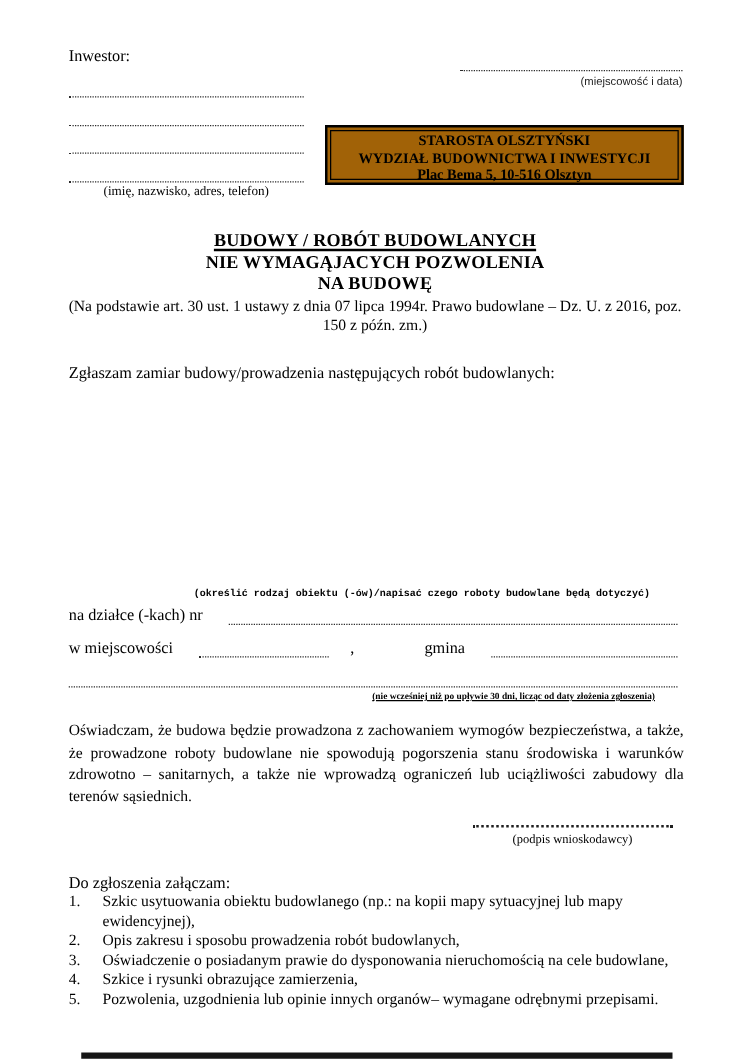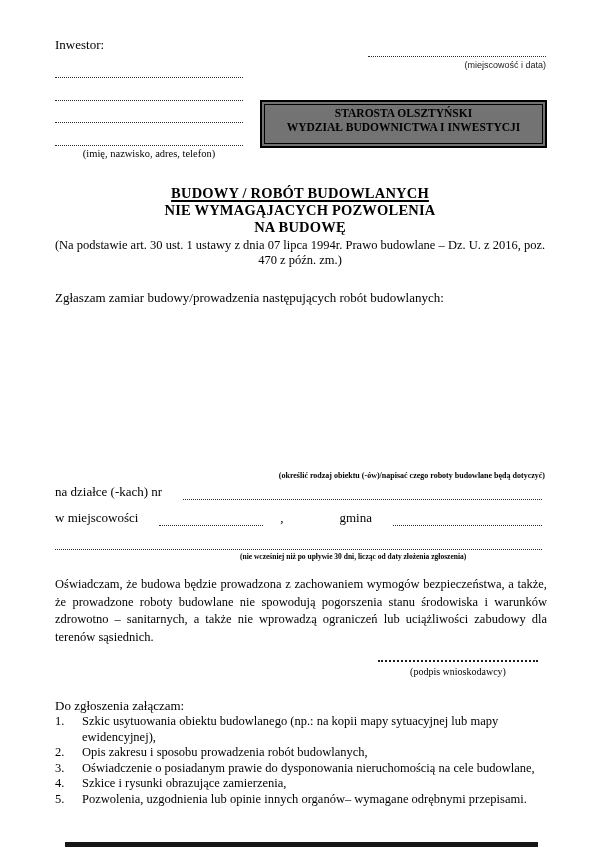--- a/index.html
+++ b/index.html
@@ -30,21 +30,21 @@
   .placedate-caption {
     left: 346px; width: 200px; top: 60px;
     text-align: right;
     font-family: "Liberation Sans", sans-serif;
     font-size: 9px; color: #222;
   }
   .office-box {
     left: 260px; top: 100px; width: 287px; height: 48px;
     border: 2px solid #000;
     padding: 2px;
-    background: #737373;
+    background: #a16207;
   }
   .office-box-inner {
     border: 1px solid #000;
     width: 100%; height: 100%;
     text-align: center;
     padding-top: 2px;
   }
   .office-line { font-weight: bold; font-size: 11.5px; line-height: 13.5px; }
 
   
@@ -52,36 +52,36 @@
   .title-line { font-weight: bold; font-size: 14.5px; line-height: 17px; letter-spacing: 0.2px; }
   .title-underline { text-decoration: underline; text-decoration-thickness: 1.5px; text-underline-offset: 2px; }
   .legal-line { font-size: 12.5px; line-height: 15px; text-align: center; }
   .legal-block { margin-top: 2px; }
 
   .intro-line { left: 55px; top: 290px; font-size: 13px; }
 
   
   .works-caption {
     left: 130px; width: 415px; top: 471px;
-    text-align: right; font-weight: bold; font-size: 8px;
+    text-align: center; font-weight: bold; font-size: 8px; font-family: Liberation Mono, monospace;
   }
   .form-row { display: flex; align-items: flex-end; font-size: 13px; gap: 16px; }
   .row-plot { left: 55px; top: 484px; width: 487px; }
   .row-locality { left: 55px; top: 510px; width: 487px; text-align: center; }
   .row-date { left: 55px; top: 537px; width: 487px; }
   .row-label { white-space: nowrap; padding-right: 5px; }
   .dots-flex { flex: 1; border-bottom: 1.5px dotted #2b2b2b; height: 13px; }
   .dots-fixed { border-bottom: 1.5px dotted #2b2b2b; height: 13px; }
   .w117 { width: 117px; }
   .w168 { width: 168px; }
   .gap24 { width: 26px; }
   .comma { padding: 0 1px; }
   .date-caption {
-    left: 240px; width: 300px; top: 552px;
-    text-align: left; font-weight: bold; font-size: 7.5px;
+    left: 224px; width: 300px; top: 552px;
+    text-align: right; font-weight: bold; font-size: 7.5px; text-decoration: underline;
   }
 
   
   .statement {
     left: 55px; top: 576px; width: 492px;
     font-size: 12.5px; line-height: 17.5px;
     text-align: justify;
   }
 
   
@@ -119,30 +119,31 @@
   <div class="abs fill-line inv-line" style="top:134px"></div>
   <div class="abs inv-caption">(imię, nazwisko, adres, telefon)</div>
 
   <div class="abs fill-line placedate-line"></div>
   <div class="abs placedate-caption">(miejscowość i data)</div>
 
   <div class="abs office-box">
     <div class="office-box-inner">
       <div class="office-line">STAROSTA OLSZTYŃSKI</div>
       <div class="office-line">WYDZIAŁ BUDOWNICTWA I INWESTYCJI</div>
+      <div class="office-line">Plac Bema 5, 10-516 Olsztyn</div>
     </div>
   </div>
 
   <div class="abs title-block">
     <div class="title-line"><span class="title-underline">BUDOWY / ROBÓT BUDOWLANYCH</span></div>
     <div class="title-line">NIE WYMAGĄJACYCH POZWOLENIA</div>
     <div class="title-line">NA BUDOWĘ</div>
     <div class="legal-block">
       <div class="legal-line">(Na podstawie art. 30 ust. 1 ustawy z dnia 07 lipca 1994r. Prawo budowlane – Dz. U. z 2016, poz.</div>
-      <div class="legal-line">470 z późn. zm.)</div>
+      <div class="legal-line">150 z późn. zm.)</div>
     </div>
   </div>
 
   <div class="abs intro-line">Zgłaszam zamiar budowy/prowadzenia następujących robót budowlanych:</div>
 
   <div class="abs works-caption">(określić rodzaj obiektu (-ów)/napisać czego roboty budowlane będą dotyczyć)</div>
 
   <div class="abs form-row row-plot">
     <span class="row-label">na działce (-kach) nr</span>
     <span class="dots-flex"></span>

